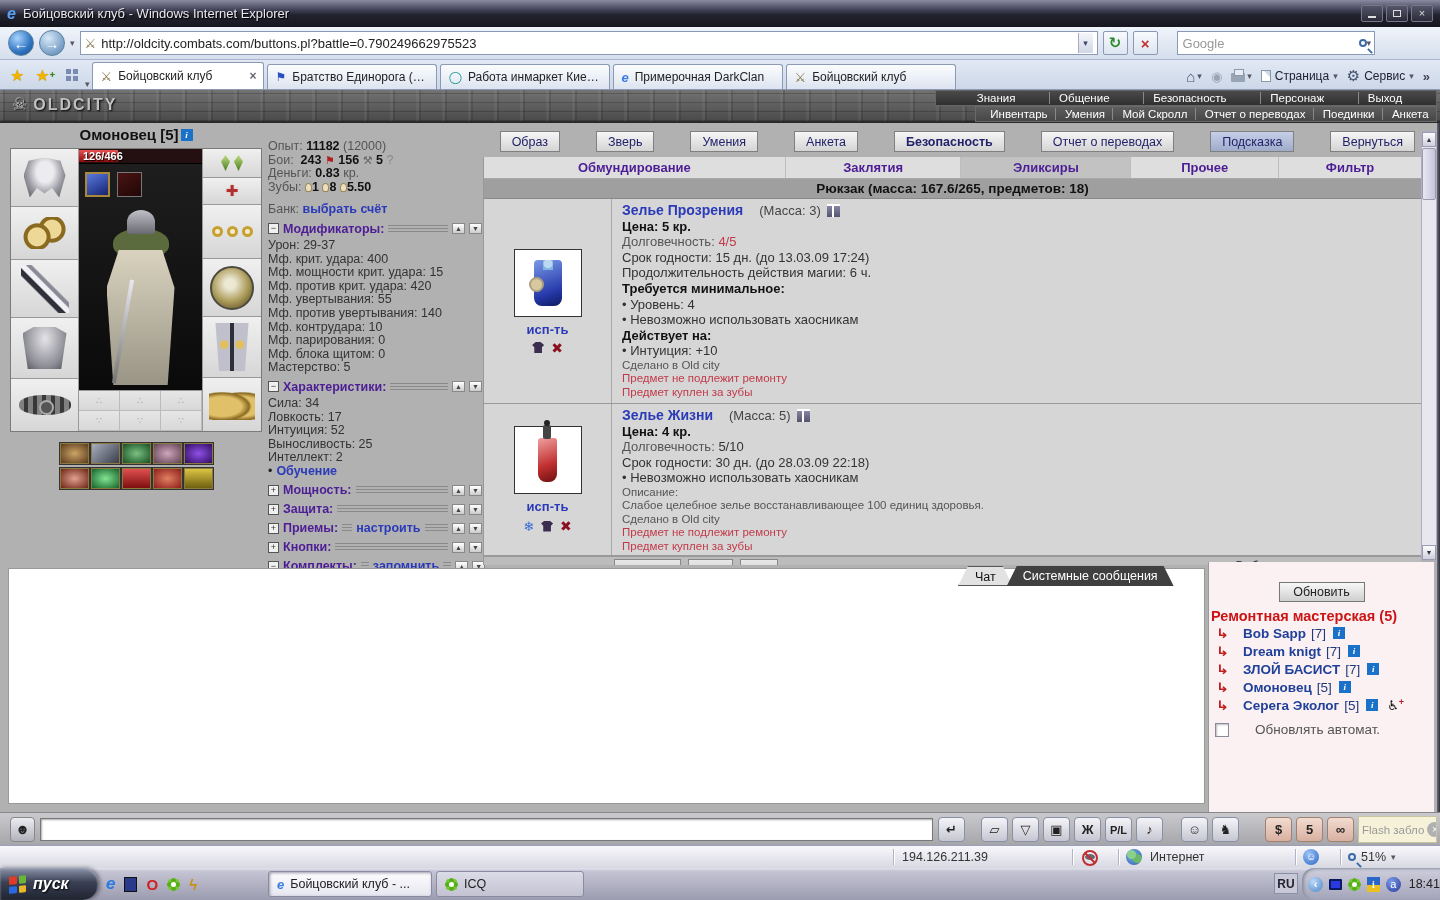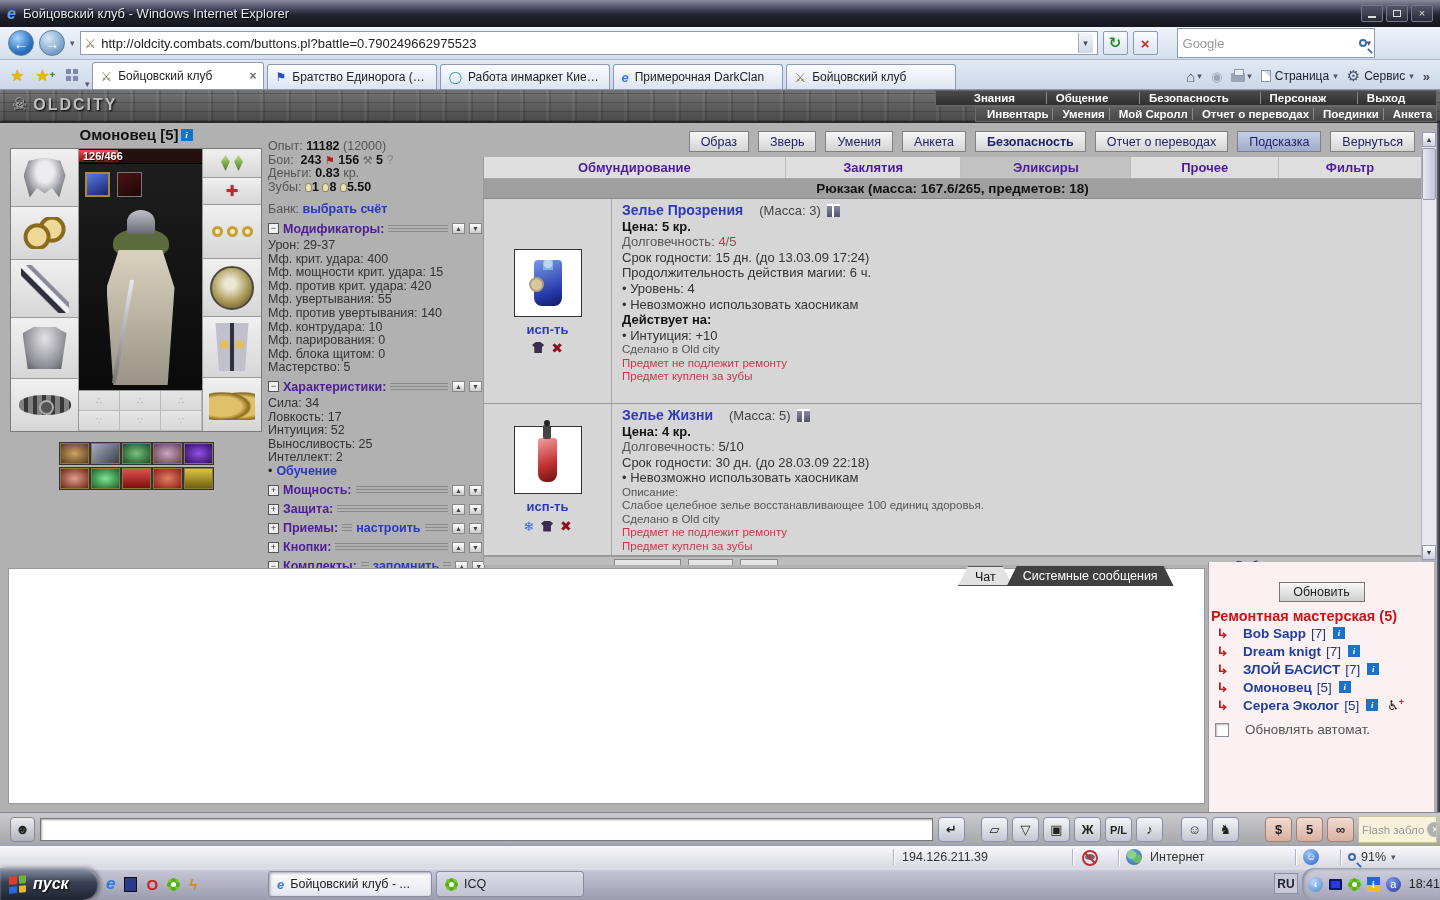--- a/index.html
+++ b/index.html
@@ -30,21 +30,21 @@
   .addr-field { width:1018px; height:24px; background:#fff; border:1px solid #8a9ab4;
     display:flex; align-items:center; padding:0 4px; gap:5px; }
   .fav-glyph { color:#8a7a50; font-size:13px; }
   .addr-input { flex:1; border:none; outline:none; font-family:inherit; font-size:13px; color:#222; background:transparent; }
   .addr-drop { width:15px; height:20px; background:linear-gradient(#f4f6fa,#cfd8e6); border-left:1px solid #aab; 
     display:flex; align-items:center; justify-content:center; font-size:9px; color:#446; }
   .sq-btn { width:25px; height:24px; border:1px solid #8a9ab4; border-radius:2px;
     background:linear-gradient(#f8fafd,#dde5f0); display:flex; align-items:center; justify-content:center; font-weight:bold; }
   .refresh-g { color:#2a8a2a; font-size:15px; }
   .stop-r { color:#c03030; font-size:15px; }
-  .search-box { width:198px; height:30px; background:#fff; border:1px solid #8a9ab4; display:flex; align-items:center; padding:0 5px; margin-left:14px;justify-content:space-between; }
+  .search-box { width:198px; height:24px; background:#fff; border:1px solid #8a9ab4; display:flex; align-items:center; padding:0 5px; margin-left:14px;justify-content:space-between; }
   .search-input { flex:1; border:none; outline:none; font-family:inherit; font-size:13px; color:#999; background:transparent; }
   .mag { width:8px; height:8px; border:2px solid #3a6aa8; border-radius:50%; position:relative; flex:none; }
   .mag::after { content:""; position:absolute; width:2px; height:6px; background:#3a6aa8; left:8px; top:7px; transform:rotate(-45deg); }
 
   
   .tabsrow { position:absolute; left:0; top:60px; width:1440px; height:30px;
     background:linear-gradient(#e2e9f4,#ccd7e8); border-bottom:1px solid #8a9ab5;
     display:flex; align-items:flex-end; padding:0 6px; gap:3px; }
   .tr-ic { height:24px; display:flex; align-items:center; padding:0 4px; margin-bottom:2px; }
   .star { color:#f0b400; font-size:16px; text-shadow:0 0 1px #a08000; }
@@ -80,21 +80,21 @@
     background:repeating-linear-gradient(90deg,rgba(255,255,255,.05) 0 3px,rgba(0,0,0,.12) 3px 5px,transparent 5px 26px),
     repeating-linear-gradient(0deg,rgba(0,0,0,.2) 0 1px,transparent 1px 9px),
     linear-gradient(#737373,#4a4a4a); border-bottom:2px solid #2a2a2a; }
   .logo { position:absolute; left:12px; top:4px; display:flex; align-items:center; gap:6px; }
   .crest { color:#c8c8c8; font-size:17px; text-shadow:1px 1px 1px #000; }
   .logo-text { color:#c0c0c0; font-weight:bold; font-size:16px; letter-spacing:2px; text-shadow:1px 1px 2px #000; }
   .nav1 { position:absolute; right:3px; top:0; width:502px; height:16px; background:linear-gradient(#4a4a4a,#303030);
     border:1px solid #666; display:flex; align-items:center; justify-content:space-evenly; }
   .nav2 { position:absolute; right:3px; top:16px; width:462px; height:16px; background:linear-gradient(#5e5e5e,#464646);
     border:1px solid #6a6a6a; display:flex; align-items:center; justify-content:space-evenly; }
-  .gnav { color:#fff; font-weight:bold; font-size:11.5px; white-space:nowrap; }
+  .gnav { color:#fff; font-weight:normal; font-size:11.5px; white-space:nowrap; }
   .nav1 .gnav + .gnav, .nav2 .gnav + .gnav { border-left:1px solid #888; padding-left:9px; }
   .nav1 .gnav, .nav2 .gnav { padding-left:9px; padding-right:2px; }
 
   
   .char-panel { position:absolute; left:10px; top:36px; width:252px; }
   .char-name { text-align:center; font-weight:bold; font-size:15px; color:#111; }
   .info-icon { display:inline-block; width:12px; height:12px; background:#1a72c8; color:#fff; font-size:9px; font-weight:bold;
     font-style:italic; text-align:center; line-height:12px; vertical-align:2px; margin-left:2px; font-family:"Liberation Serif",serif; }
   .equip { margin-top:5px; border:1px solid #7a7a7a; background:#bdbdbd; display:flex; }
   .colL { width:67px; display:flex; flex-direction:column; }
@@ -169,21 +169,21 @@
   .sec-lines { flex:1; height:8px; min-width:8px; background:repeating-linear-gradient(180deg,#8a8a8a 0 1px,transparent 1px 3px); }
   .sec-btn { width:13px; height:11px; flex:none; border:1px solid #888; background:linear-gradient(#fff,#ccc); font-size:7px; line-height:9px; text-align:center; color:#444; }
   .bullet::before { content:"•"; margin-right:4px; color:#222; }
   .wear-row { margin-top:3px; padding-left:14px; display:flex; align-items:center; gap:6px; }
   .shirt-ic { width:12px; height:11px; background:#3c2c50; clip-path:polygon(0 28%,30% 0,70% 0,100% 28%,82% 48%,82% 100%,18% 100%,18% 48%); }
   .x-ic { color:#8a1020; font-weight:bold; font-size:14px; line-height:12px; }
 
   
   .top-btns { position:absolute; left:483px; top:41px; width:932px; display:flex; justify-content:flex-end; gap:9px; }
   .tb { height:21px; padding:0 11px; background:linear-gradient(#f6f6f6,#d4d4d4); border:1px solid #808080;
-    color:#22226a; font-size:12.5px; display:flex; align-items:center; white-space:nowrap; }
+    color:#22226a; font-size:12.5px; display:flex; align-items:center; white-space:nowrap;margin-left:27px; }
   .tb.bold { font-weight:bold; }
   .tb.hl { background:linear-gradient(#c6cfe8,#9fabca); }
   .inv { position:absolute; left:483px; top:67px; width:938px; background:#d6d6d6; border-left:1px solid #999; }
   .inv-tabs { display:flex; height:22px; background:#dedede; border-bottom:1px solid #a8a8a8; }
   .itab { display:flex; align-items:center; justify-content:center; font-weight:bold; color:#4c1d95; font-size:13px; border-right:1px solid #bdbdbd; }
   .itab:nth-child(1){width:302px;} .itab:nth-child(2){width:176px;} .itab:nth-child(3){width:170px;}
   .itab:nth-child(4){width:148px;} .itab:nth-child(5){width:142px; border-right:none;}
   .itab.active { background:#c2c2c2; }
   .inv-header { height:20px; background:#9f9f9f; border-bottom:1px solid #8a8a8a; display:flex; align-items:center; justify-content:center;
     font-weight:bold; color:#111; font-size:13.5px; }
@@ -232,21 +232,21 @@
   .repair-panel { position:absolute; left:1208px; top:472px; width:226px; height:250px; background:#fbf1f3; border-left:1px solid #999; }
   .refresh-btn { display:block; margin:20px auto 6px; width:86px; height:20px; background:linear-gradient(#f8f8f8,#cfcfcf);
     border:1px solid #777; font-family:inherit; font-size:12.5px; color:#222; }
   .repair-title { color:#cc1414; font-weight:bold; font-size:14.5px; padding-left:2px; }
   .player-row { display:flex; align-items:center; gap:5px; padding:1px 0 1px 8px; font-size:13.5px; height:18px; }
   .arrow-ic { color:#c02020; font-weight:bold; font-size:13px; transform:scaleX(1.2); }
   .pname { color:#20409a; font-weight:bold; margin-left:10px; }
   .plevel { color:#203a7a; }
   .wheel-ic { font-size:13px; color:#111; margin-left:4px; }
   .wheel-ic sup { color:#c02020; font-weight:bold; font-size:9px; }
-  .auto-row { display:flex; align-items:center; gap:16px; margin:8px 0 0 6px; color:#555; font-size:13.5px; }
+  .auto-row { display:flex; align-items:center; gap:26px; margin:8px 0 0 6px; color:#555; font-size:13.5px; }
   .checkbox { width:14px; height:14px; background:#fff; border:1px solid #8a8a9a; box-shadow:inset 1px 1px 2px #bbb; }
 
   
   .chatinput { position:absolute; left:0; top:722px; width:1440px; height:33px;
     background:linear-gradient(#cacace,#a6a6aa); border-top:1px solid #888; }
   .chat-smiley { position:absolute; left:10px; top:4px; width:25px; height:25px; border-radius:4px;
     background:linear-gradient(#ececf2,#b2b2bc); border:1px solid #888; color:#222; font-size:14px; text-align:center; line-height:23px; }
   .chat-field { position:absolute; left:40px; top:5px; width:893px; height:23px; background:#fff; border:1px solid #777;
     box-shadow:inset 1px 1px 2px #aaa; font-family:inherit; font-size:13px; padding:0 5px; }
   .ctools { position:absolute; left:938px; top:4px; display:flex; gap:4px; align-items:center; }
@@ -632,20 +632,21 @@
           <span class="shirt-ic"></span>
           <span class="x-ic">✖</span>
         </div>
       </div>
       <div class="item-right">
         <div><span class="iname">Зелье Прозрения</span><span class="imass">(Масса: 3)</span><span class="gift-ic"></span></div>
         <div class="ib">Цена: 5 кр.</div>
         <div><span class="lbl">Долговечность:</span> <span class="redv">4/5</span></div>
         <div>Срок годности: 15 дн. (до 13.03.09 17:24)</div>
         <div>Продолжительность действия магии: 6 ч.</div>
+        <div class="ib">Требуется минимальное:</div>
         <div>• Уровень: 4</div>
         <div>• Невозможно использовать хаосникам</div>
         <div class="ib">Действует на:</div>
         <div>• Интуиция: +10</div>
         <div class="sm">Сделано в Old city</div>
         <div class="smred">Предмет не подлежит ремонту</div>
         <div class="smred">Предмет куплен за зубы</div>
       </div>
     </div>
 
@@ -771,21 +772,21 @@
   <span class="sdiv" style="left:1072px"></span>
   <span class="noeye"></span>
   <span class="sdiv" style="left:1118px"></span>
   <span class="globe"></span>
   <span class="inet-text">Интернет</span>
   <span class="sdiv" style="left:1295px"></span>
   <span class="smiley2">☺</span>
   <span class="sdiv" style="left:1340px"></span>
   <span class="zoomctl">
     <span class="mag"></span>
-    <span>91%</span>
+    <span>51%</span>
     <span class="small-caret">▾</span>
   </span>
 </div>
 
 <div class="taskbar">
   <div class="start">
     <span class="winflag">
         <span class="wf1"></span>
         <span class="wf2"></span>
         <span class="wf3"></span>

